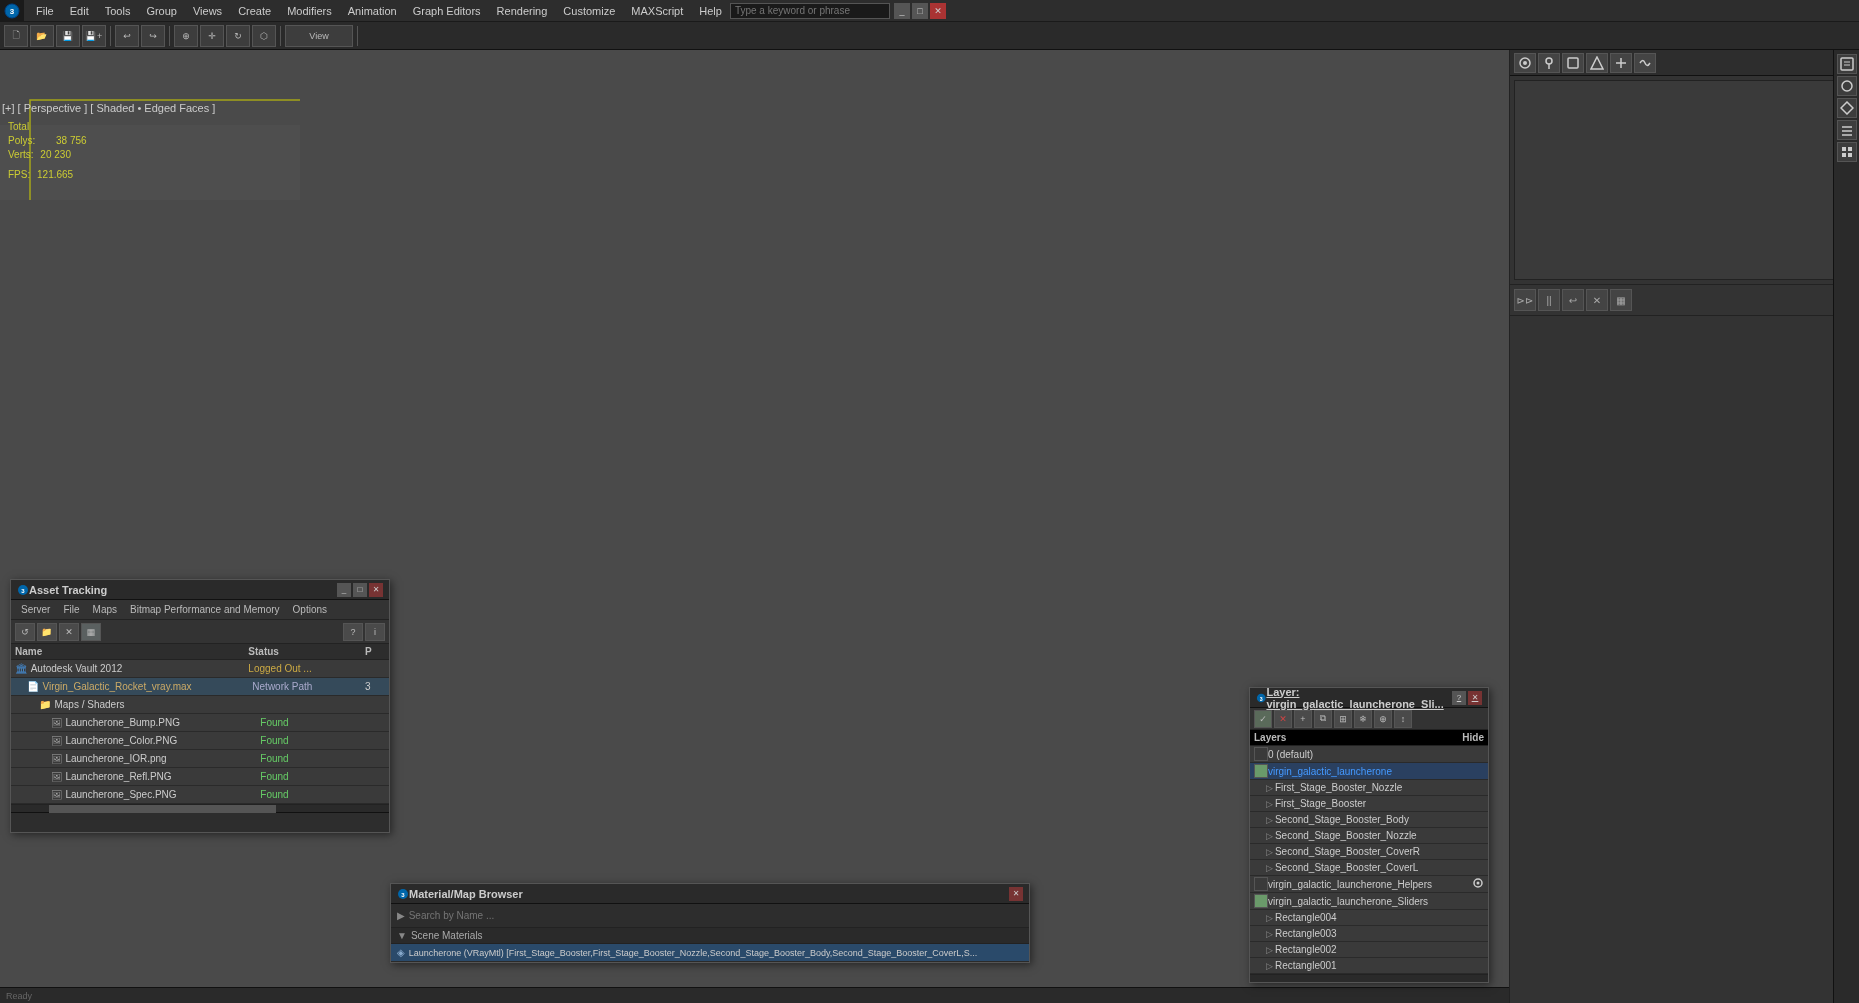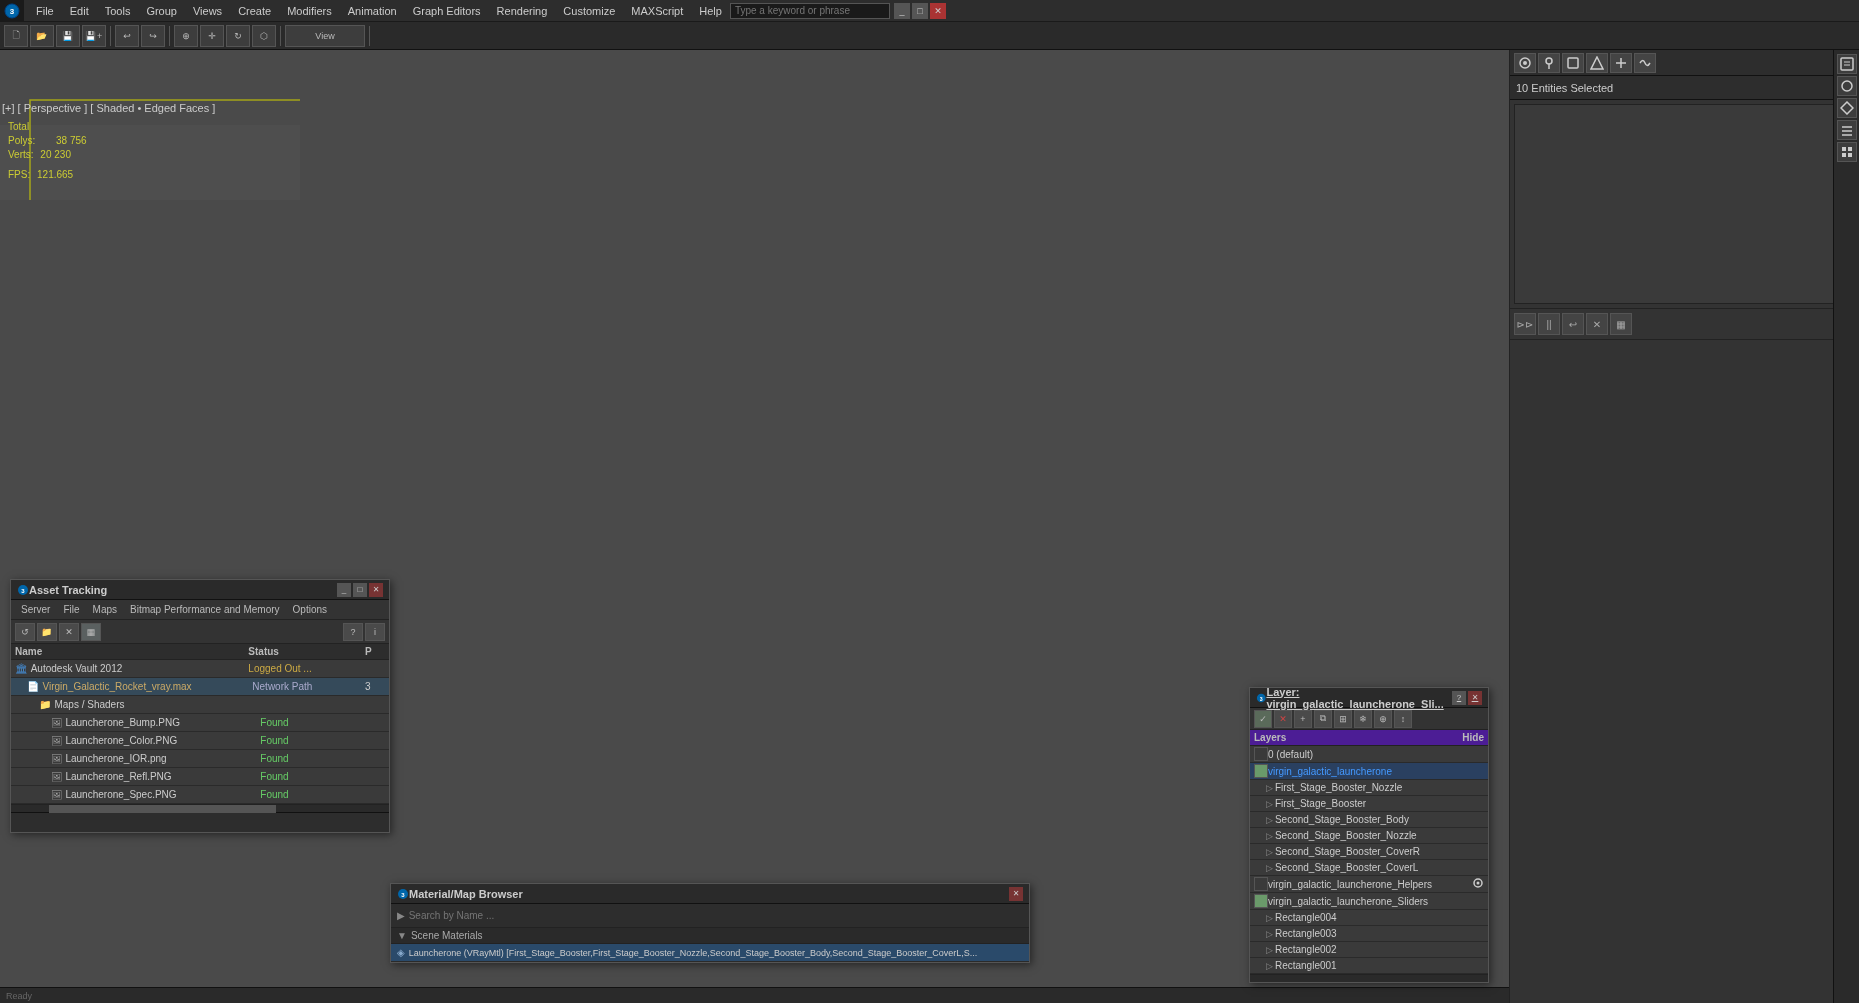--- a/index.html
+++ b/index.html
@@ -453,21 +453,21 @@
       color: #bbb;
       font-size: 9px;
       cursor: pointer;
       display: flex;
       align-items: center;
       justify-content: center;
     }
 
     .layer-header-row {
       display: flex;
-      background: #4c1d95;
+      background: #000000;
       padding: 2px 4px;
       border-bottom: 1px solid #222;
       align-items: center;
     }
 
     .layer-col-name { flex: 1; color: #bbb; font-size: 10px; font-weight: bold; }
     .layer-col-hide { width: 40px; color: #bbb; font-size: 10px; font-weight: bold; text-align: right; }
 
     .layer-row {
       display: flex;
@@ -568,21 +568,21 @@
   <button class="toolbar-btn">💾+</button>
   <div class="toolbar-separator"></div>
   <button class="toolbar-btn">↩</button>
   <button class="toolbar-btn">↪</button>
   <div class="toolbar-separator"></div>
   <button class="toolbar-btn">⊕</button>
   <button class="toolbar-btn">✛</button>
   <button class="toolbar-btn">↻</button>
   <button class="toolbar-btn">⬡</button>
   <div class="toolbar-separator"></div>
-  <button class="toolbar-btn" style="width:80px; font-size:9px;">View</button>
+  <button class="toolbar-btn" style="width:68px; font-size:9px;">View</button>
   <div class="toolbar-separator"></div>
 </div>
 
 <div id="viewport">
 
   <svg id="grid-canvas" xmlns="http://www.w3.org/2000/svg">
 
     <defs>
       <pattern id="grid-pattern" width="40" height="40" patternUnits="userSpaceOnUse">
         <path d="M 40 0 L 0 0 0 40" fill="none" stroke="#555555" stroke-width="0.5" opacity="0.5"></path>
@@ -773,24 +773,20 @@
           <line x1="7" y1="2" x2="7" y2="12" stroke="#ccc" stroke-width="1.5"></line>
         </svg>
     </div>
     <div class="tr-icon">
       <svg width="14" height="14" viewBox="0 0 14 14">
           <path d="M2,7 Q5,2 7,7 Q9,12 12,7" fill="none" stroke="#ccc" stroke-width="1.5"></path>
         </svg>
     </div>
   </div>
 
-  <div style="height:24px; background:#2d2d2d; display:flex; align-items:center; justify-content:space-between; padding:0 6px; border-bottom:1px solid #111;">
-    <span>10 Entities Selected</span>
-    <button class="panel-dropdown">▼</button>
-  </div>
 
 
   <div class="modifier-display" style="flex:1; margin:4px; background:#3a3a3a; border:1px solid #222; min-height:150px; max-height:200px;"></div>
 
   <div style="display:flex; gap:2px; padding:4px; border-top:1px solid #222; border-bottom:1px solid #222;">
     <button class="rp-icon">⊳⊳</button>
     <button class="rp-icon">||</button>
     <button class="rp-icon">↩</button>
     <button class="rp-icon">✕</button>
     <button class="rp-icon">▦</button>

